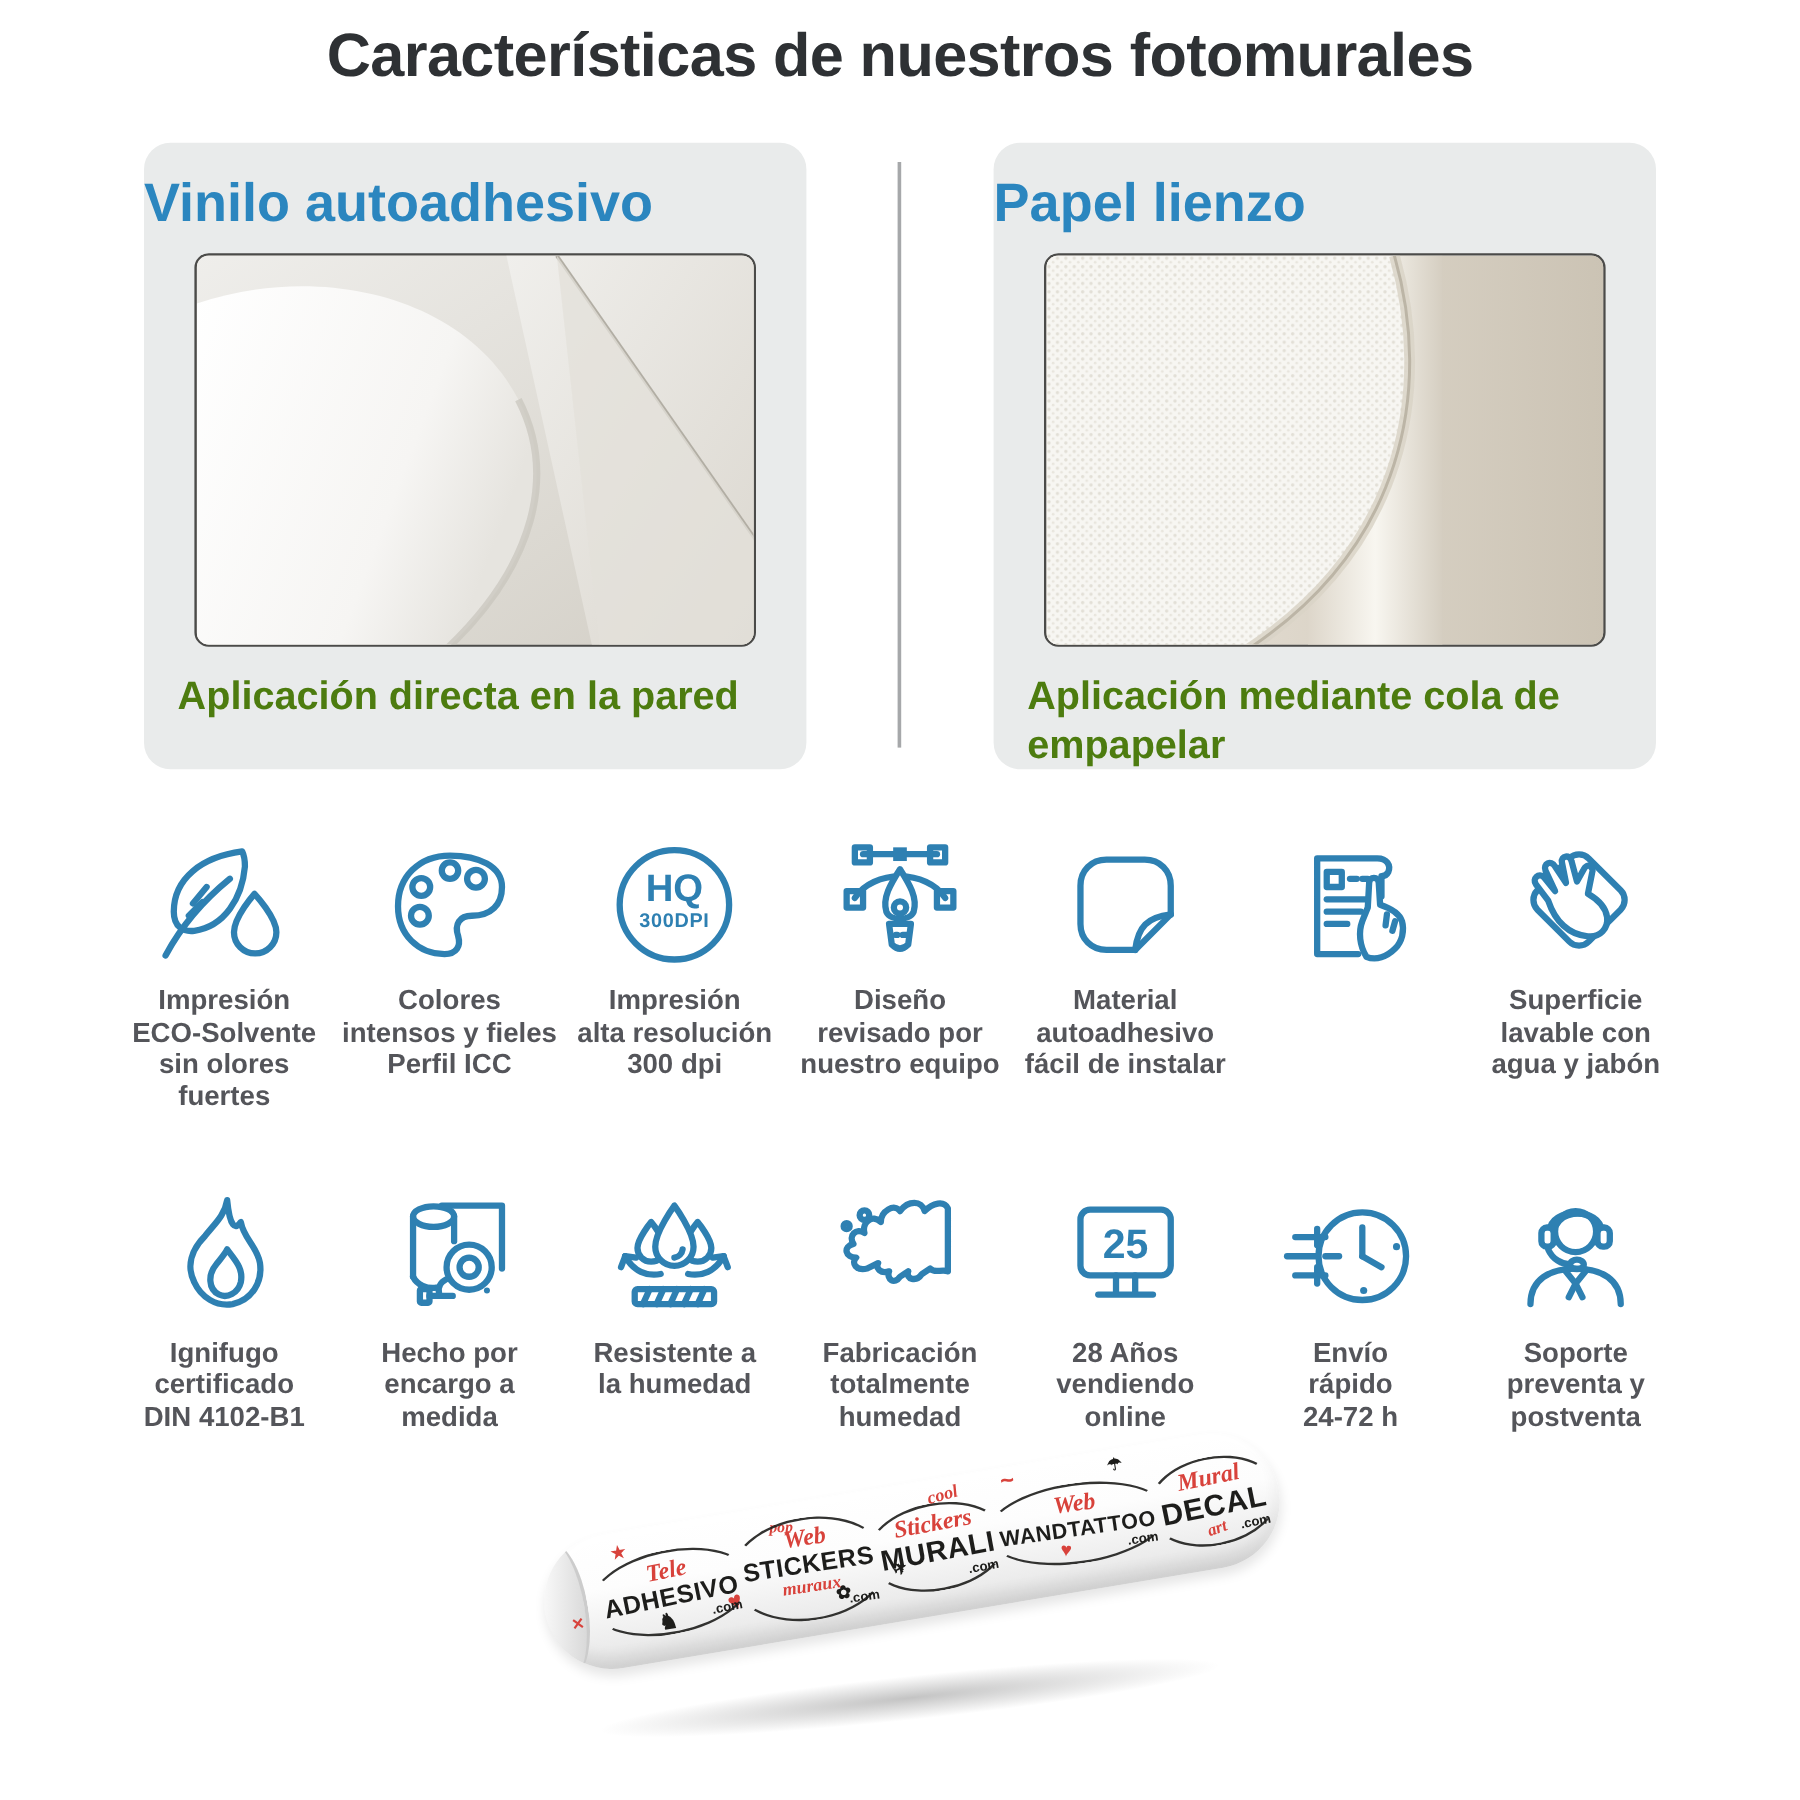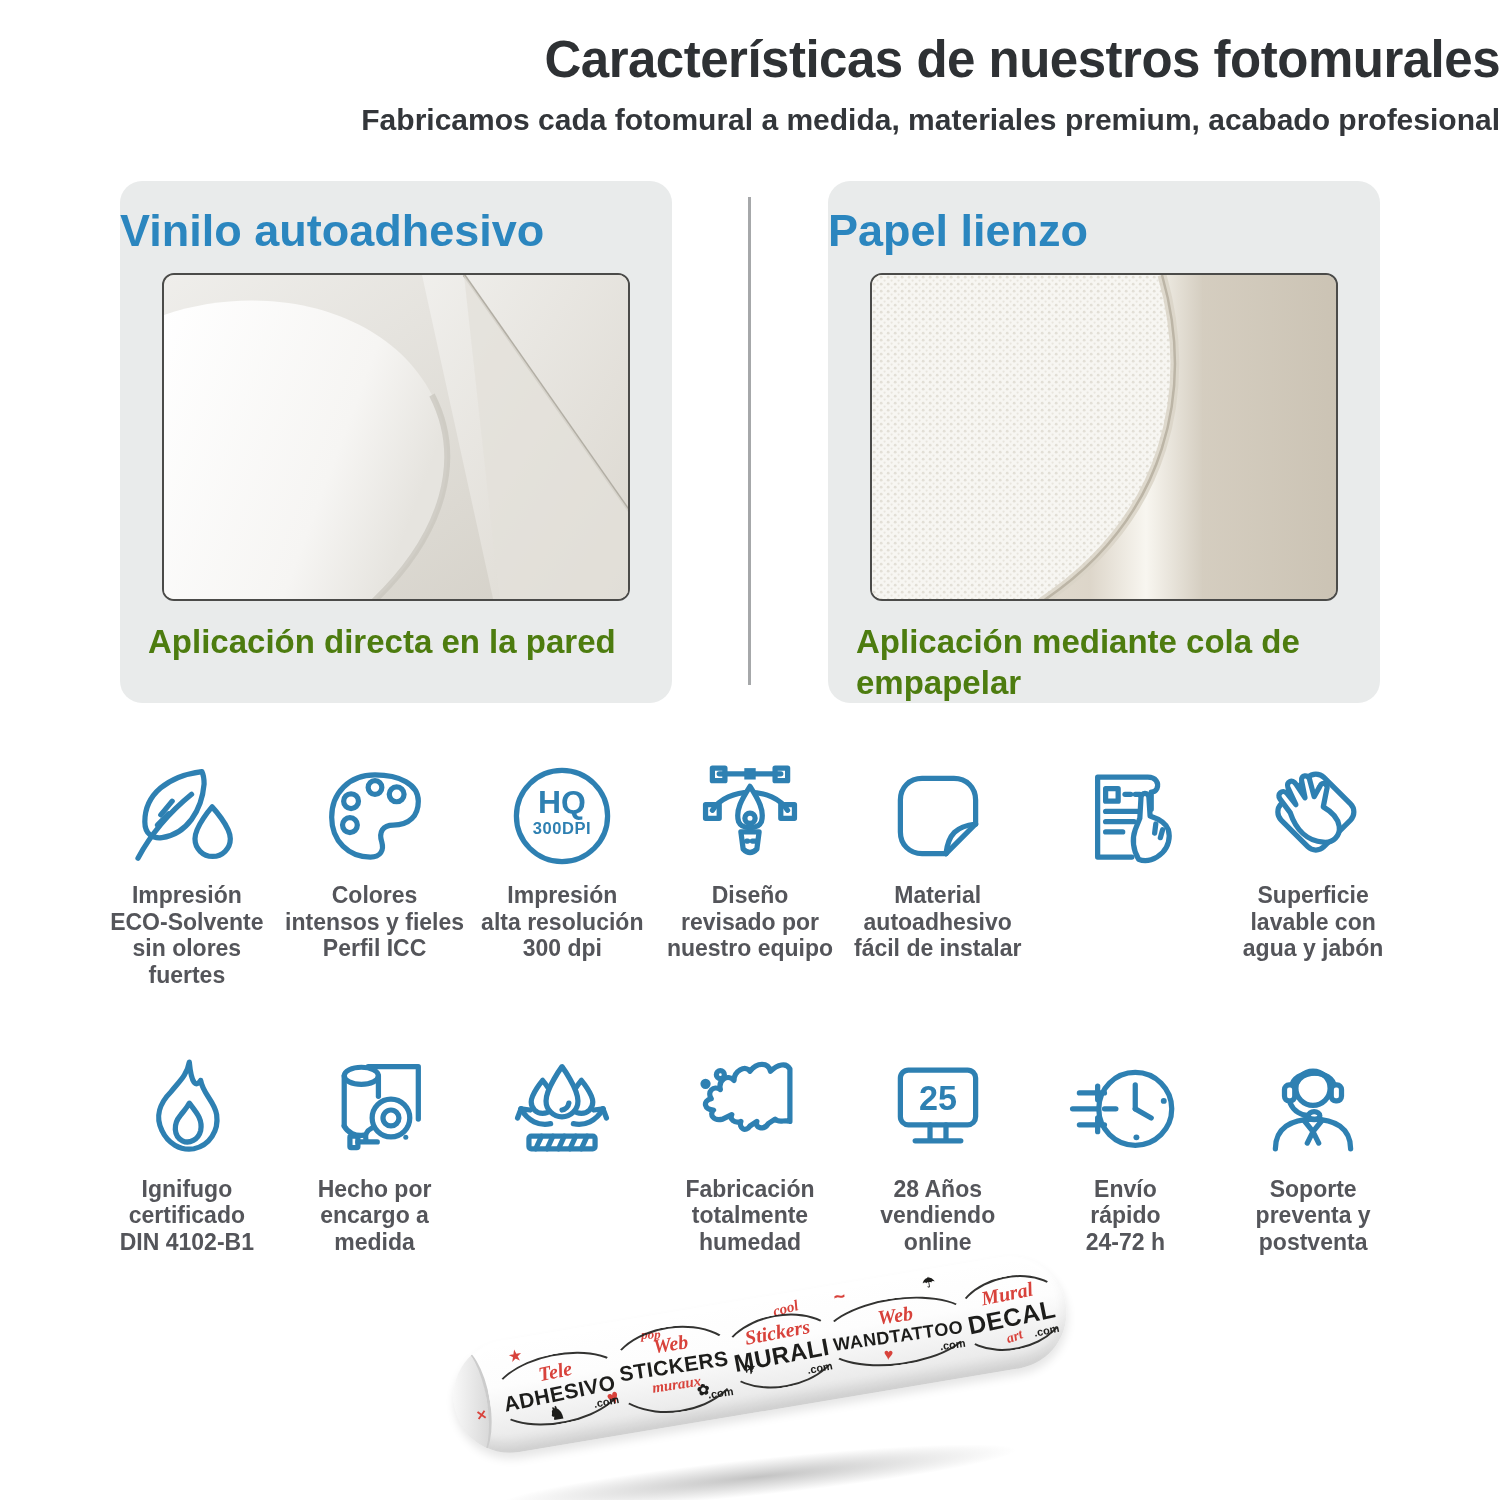--- a/index.html
+++ b/index.html
@@ -4,21 +4,21 @@
 <style>
   * { margin:0; padding:0; box-sizing:border-box; }
   html,body { width:1500px; }
   body {
     width:1500px; height:1500px; background:#ffffff;
     font-family:"Liberation Sans", sans-serif; color:#2e3134; overflow:hidden;
   }
   .page { width:1500px; height:1500px; position:relative; }
 
   
-  header { text-align:right; padding-top:30px; }
+  header { text-align:center; padding-top:16px; }
   .title { font-size:51px; font-weight:700; letter-spacing:-0.5px; color:#2e3134; }
   .subtitle { font-size:30px; font-weight:600; color:#33363a; margin-top:14px; }
 
   
   .cards { position:relative; width:1260px; height:522px; margin:44px auto 0; }
   .card { position:absolute; top:0; width:552px; height:522px; background:#e9ebeb;
           border-radius:22px; text-align:left; }
   .card.left { left:0; } .card.right { right:0; }
   .vdivider { position:absolute; left:628px; top:16px; width:3px; height:488px; background:#a6a8aa; }
   .card h2 { margin-top:24px; font-size:45px; font-weight:700; color:#2b86bf; }
@@ -75,21 +75,20 @@
   .doodle.red { color:#d8423b; } .doodle.blk { color:#1d1d1b; }
   .doodle.scr { font-family:"Liberation Serif",serif; font-style:italic; }
 </style>
 </head>
 <body>
 
 <div class="page">
 
   <header>
     <h1 class="title">Características de nuestros fotomurales</h1>
-    <p class="subtitle">Fabricamos cada fotomural a medida, materiales premium, acabado profesional</p>
   </header>
 
   <section class="cards">
     <div class="card left">
       <h2>Vinilo autoadhesivo</h2>
       <div class="photo">
         <svg viewBox="0 0 468 328" width="468" height="328">
           <defs>
             <linearGradient id="vback" x1="0" y1="0" x2="1" y2="1">
               <stop offset="0" stop-color="#efeeeb"></stop>
@@ -305,20 +304,22 @@
           <path class="st" d="M86,49 L89,57"></path>
           <path class="st" d="M86,49 L78,50"></path>
           <rect class="st" x="21" y="73" width="58" height="11" rx="2"></rect>
           <path class="st" d="M32,73 L27,84"></path>
           <path class="st" d="M42,73 L37,84"></path>
           <path class="st" d="M52,73 L47,84"></path>
           <path class="st" d="M62,73 L57,84"></path>
           <path class="st" d="M72,73 L67,84"></path>
         </svg>
       </div>
+      <div class="flabel">Resistente a
+la humedad</div>
     </div>
 
     <div class="feature">
       <div class="ficon">
         <svg viewBox="0 0 100 100">
           <path class="st" d="M85,14 L85,60 C80,58 76,62 72,58 L66,62 C62,68 54,66 56,60 L50,64 C46,70 40,66 42,60 C36,62 32,58 34,54 L26,58 C18,60 14,54 18,50 C10,50 8,42 16,40 C12,34 18,28 24,32 C22,24 30,18 36,24 C36,16 46,10 50,16 C56,8 66,8 68,16 C74,10 82,8 85,14 Z"></path>
           <circle class="st" cx="24" cy="19" r="3.5"></circle>
           <circle class="st" cx="11" cy="27" r="2.2"></circle>
         </svg>
       </div>

